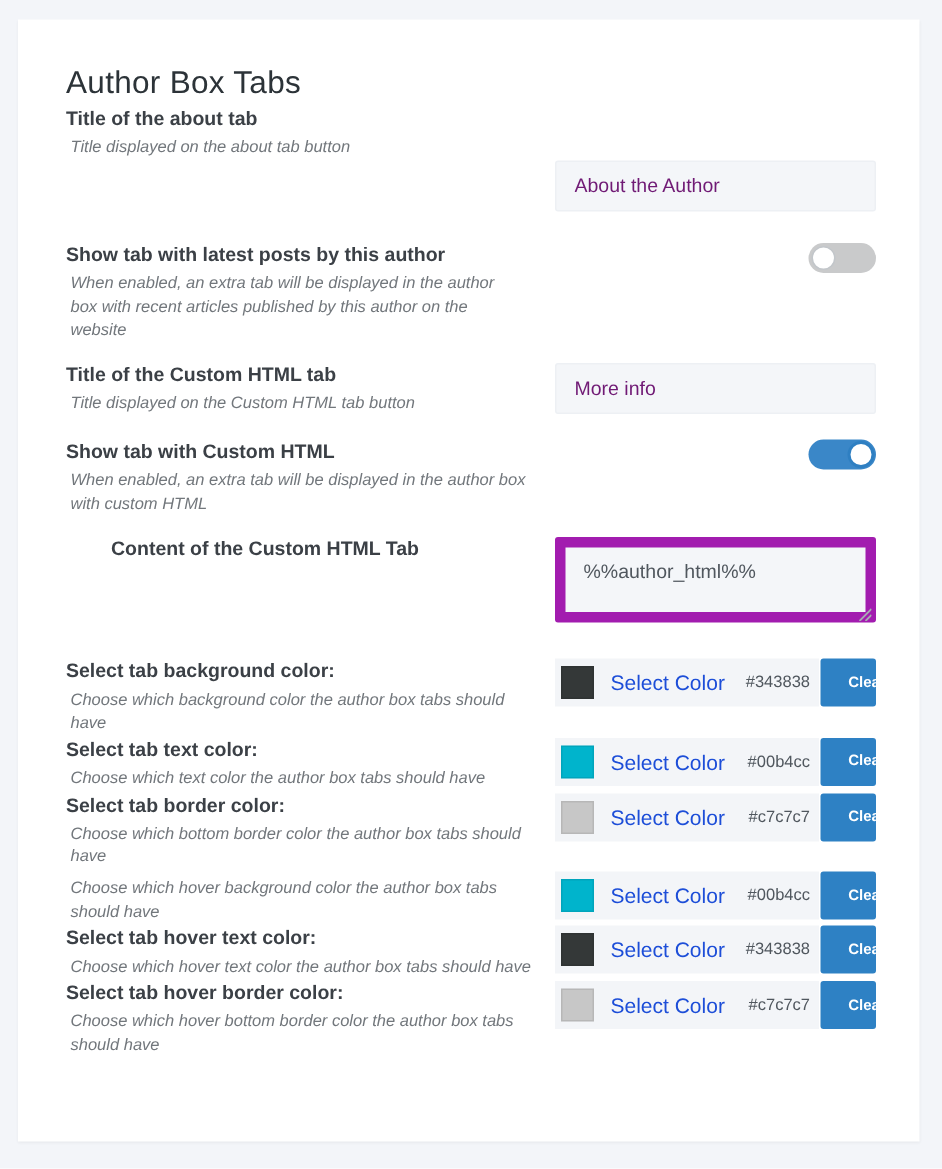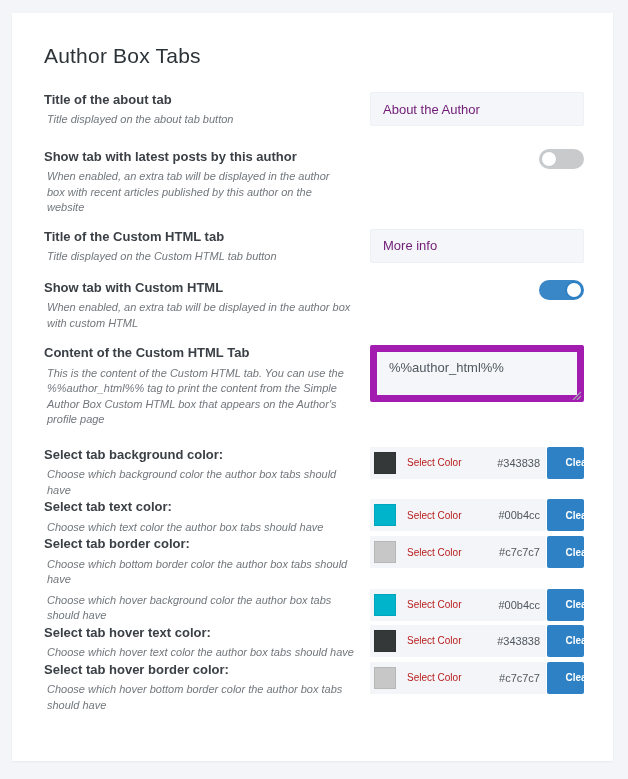--- a/index.html
+++ b/index.html
@@ -69,36 +69,36 @@
     left:auto; right:1px; top:1px;
     width:18px; height:18px; border:2px solid #2e7fc2;
   }
   
   .color-control { display:flex; width:214px; height:32px; }
   .color-main {
     flex:1; background:#f3f5f8; display:flex; align-items:center;
     padding:4px 6px 4px 4px; min-width:0;
   }
   .swatch { width:22px; height:22px; flex:none; border:1px solid rgba(0,0,0,0.08); }
-  .select-color-label { font-size:10px; color:#b91c1c; margin-left:11px; white-space:nowrap; }
+  .select-color-label { font-size:14px; color:#1d4ed8; margin-left:11px; white-space:nowrap; }
   .hex-value { font-size:11px; color:#50575e; margin-left:auto; padding-left:6px; white-space:nowrap; }
   .clear-btn {
     width:28px; flex:none; background:#2e81c4; color:#ffffff;
     border:none; border-radius:2px; font-size:10px; font-weight:700;
     display:flex; align-items:center; justify-content:center;
     cursor:pointer; font-family:"Liberation Sans","DejaVu Sans",sans-serif;
     margin-left:1px;
     padding-left:31px;
   }
   
-  .mt-head { margin-top:24px; }
+  .mt-head { margin-top:3px;flex-direction:column; }
   .mt-a { margin-top:21px;gap:28px; }
   .mt-b { margin-top:15px; }
   .mt-c { margin-top:13px; }
-  .mt-d { margin-top:14px; }
+  .mt-d { margin-top:14px;margin-left:30px; }
   .mt-e { margin-top:19px; }
   .mt-color { margin-top:1px; }
 </style>
 </head>
 <body>
 
 <div class="card">
 
   <h1 class="page-title">Author Box Tabs</h1>
 
@@ -142,21 +142,20 @@
     <div class="row-right" style="display:flex;">
       <div class="toggle on">
         <div class="knob"></div>
       </div>
     </div>
   </div>
 
   <div class="row mt-d">
     <div class="row-left">
       <div class="field-label">Content of the Custom HTML Tab</div>
-      <div class="field-desc">This is the content of the Custom HTML tab. You can use the %%author_html%% tag to print the content from the Simple Author Box Custom HTML box that appears on the Author's profile page</div>
     </div>
     <div class="row-right">
       <div class="textarea-wrap">
         <textarea class="textarea" style="">%%author_html%%</textarea>
         <svg class="resize-handle" viewBox="0 0 9 9">
           <line x1="1" y1="9" x2="9" y2="1" stroke="#a8adb3" stroke-width="1.2"></line>
           <line x1="5" y1="9" x2="9" y2="5" stroke="#a8adb3" stroke-width="1.2"></line>
         </svg>
       </div>
     </div>

